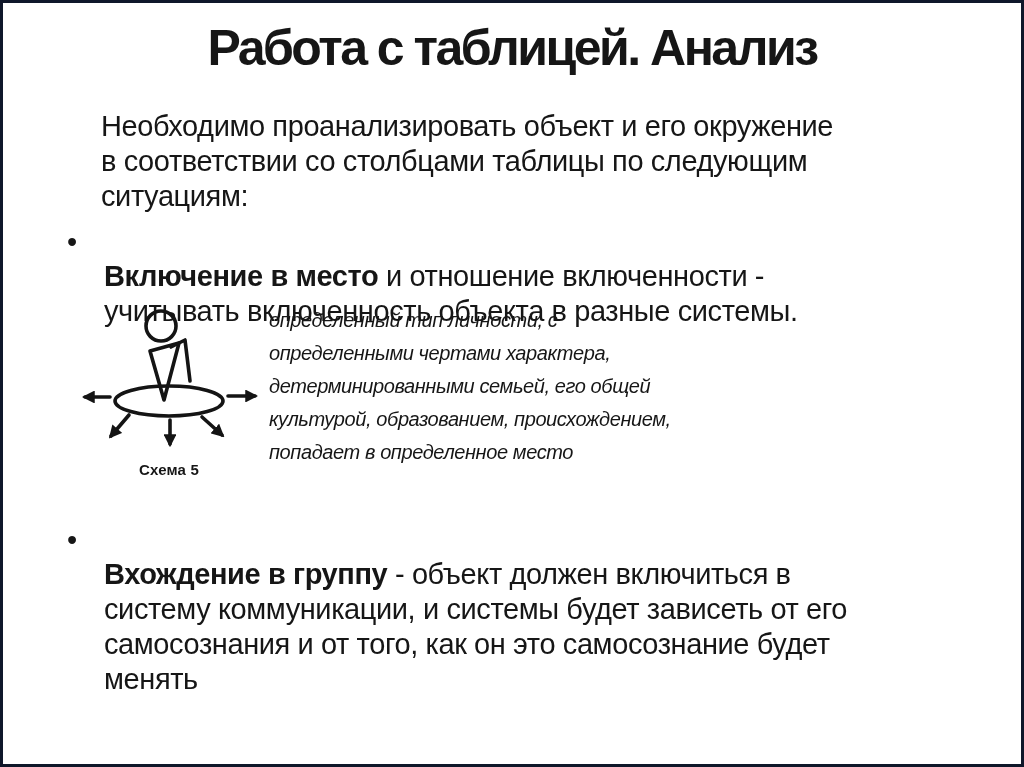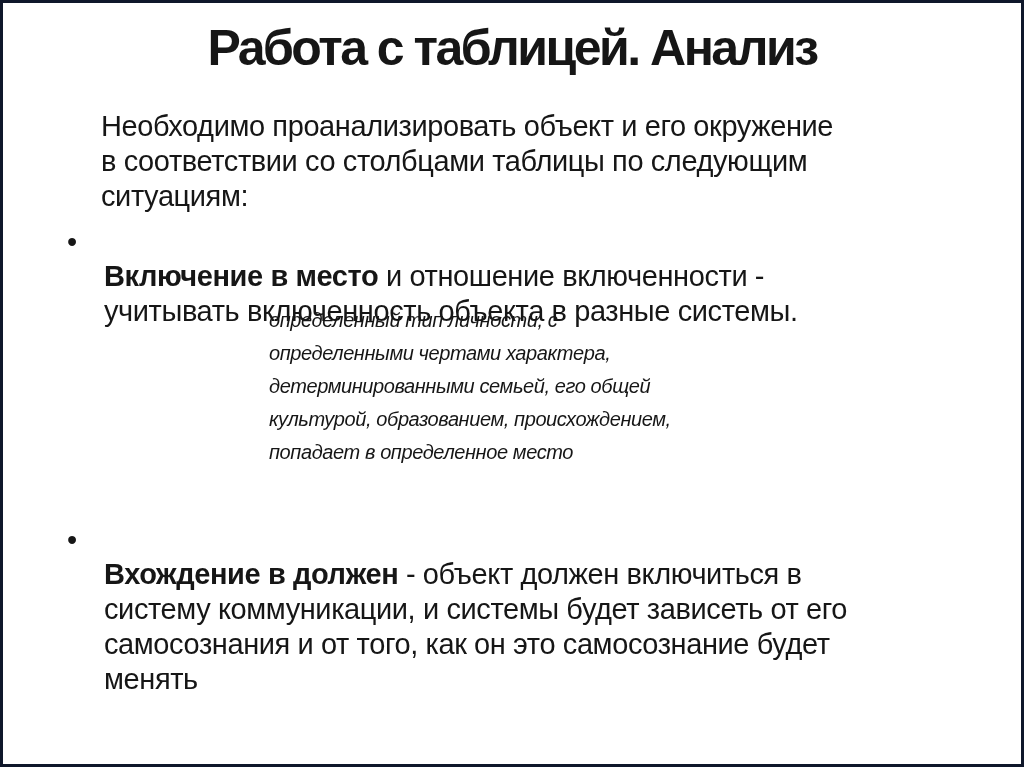--- a/index.html
+++ b/index.html
@@ -101,30 +101,52 @@
 ситуациям:</p>
 
   <div class="bullet bullet1">
     <span class="dot">•</span>
     <span class="bullet-text">
       <b>Включение в место</b><span class="rest"> и отношение включенности -
 учитывать включенность объекта в разные системы.</span>
     </span>
   </div>
 
+  <figure class="scheme-figure">
+    <svg width="200" height="165" viewBox="0 0 200 165" fill="none" stroke="var(--stroke)" stroke-width="3.6" stroke-linecap="round" stroke-linejoin="round">
+      <defs>
+        <marker id="arrowhead" viewBox="0 0 10 10" refX="7.5" refY="5" markerWidth="3.6" markerHeight="3.6" orient="auto-start-reverse">
+          <path d="M 0 0 L 10 5 L 0 10 z" fill="var(--stroke)" stroke="none"></path>
+        </marker>
+      </defs>
+
+      <circle cx="90" cy="33" r="15"></circle>
+      <path d="M 79 58 L 108 50 L 93 107 Z"></path>
+      <path d="M 100 54 L 114 47 L 119 88"></path>
+
+      <ellipse cx="98" cy="108" rx="54" ry="15"></ellipse>
+
+      <line x1="39" y1="104" x2="14" y2="104" marker-end="url(#arrowhead)"></line>
+      <line x1="157" y1="103" x2="184" y2="103" marker-end="url(#arrowhead)"></line>
+      <line x1="58" y1="122" x2="40" y2="143" marker-end="url(#arrowhead)"></line>
+      <line x1="99" y1="127" x2="99" y2="151" marker-end="url(#arrowhead)"></line>
+      <line x1="131" y1="124" x2="151" y2="142" marker-end="url(#arrowhead)"></line>
+    </svg>
+    <figcaption class="scheme-caption">Схема 5</figcaption>
+  </figure>
 
   <p class="italic-note">определенный тип личности, с
 определенными чертами характера,
 детерминированными семьей, его общей
 культурой, образованием, происхождением,
 попадает в определенное место</p>
 
   <div class="bullet bullet2">
     <span class="dot">•</span>
     <span class="bullet-text">
-      <b>Вхождение в должен</b><span class="rest"> - объект должен включиться в
+      <b>Вхождение в группу</b><span class="rest"> - объект должен включиться в
 систему коммуникации, и системы будет зависеть от его
 самосознания и от того, как он это самосознание будет
 менять</span>
     </span>
   </div>
 
 </div>
 
 </body></html>

